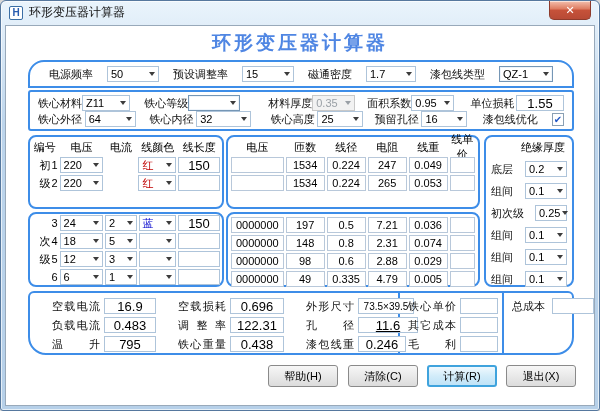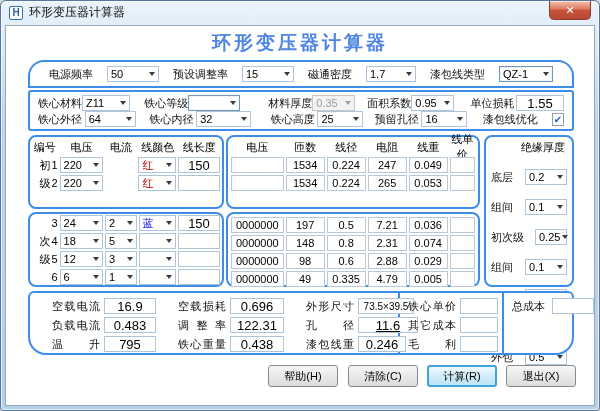--- a/index.html
+++ b/index.html
@@ -45,21 +45,21 @@
   .chk{width:13px;height:13px;border:1px solid #8aa0b4;background:#fff;display:flex;align-items:center;
        justify-content:center;font-size:10px;font-weight:bold;color:#2257c4;box-sizing:border-box;}
   .c-red{color:#c00000;} .c-blue{color:#0000cc;}
   
   .whead,.wrow{display:flex;align-items:center;gap:2px;padding:0 2px;height:16px;margin-top:2px;}
   .whead span{font-size:11px;text-align:center;}
   .wnum{width:26px;display:flex;align-items:center;justify-content:flex-end;font-size:11px;gap:1px;}
   .wnum i{font-style:normal;}
   .mhead,.mrow{display:flex;align-items:center;gap:2px;padding:0 3px;height:16px;margin-top:2px;}
   .mhead span{font-size:11px;text-align:center;}
-  .ins-row{display:flex;align-items:center;justify-content:space-between;padding:0 5px;height:16px;margin-top:14px;}
+  .ins-row{display:flex;align-items:center;justify-content:space-between;padding:0 5px;height:16px;margin-top:6px;}
   .ins-title{text-align:center;font-size:11px;margin-top:3px;padding-left:28px;}
   
   .bcol{position:absolute;top:5px;display:flex;flex-direction:column;gap:3px;}
   .brow{display:flex;align-items:center;gap:4px;height:16px;}
   
   .btn{position:absolute;top:339px;width:70px;height:22px;border:1px solid #8a8a8a;border-radius:3px;
        background:linear-gradient(#f7f7f7,#e9e9e9 50%,#dcdcdc);font-size:11px;font-family:inherit;color:#000;
        display:flex;align-items:center;justify-content:center;box-sizing:border-box;}
   .btn.primary{border:2px solid #3fa3dd;background:linear-gradient(#f0f9fe,#d2ecfa 50%,#bfe3f7);}
 </style>

